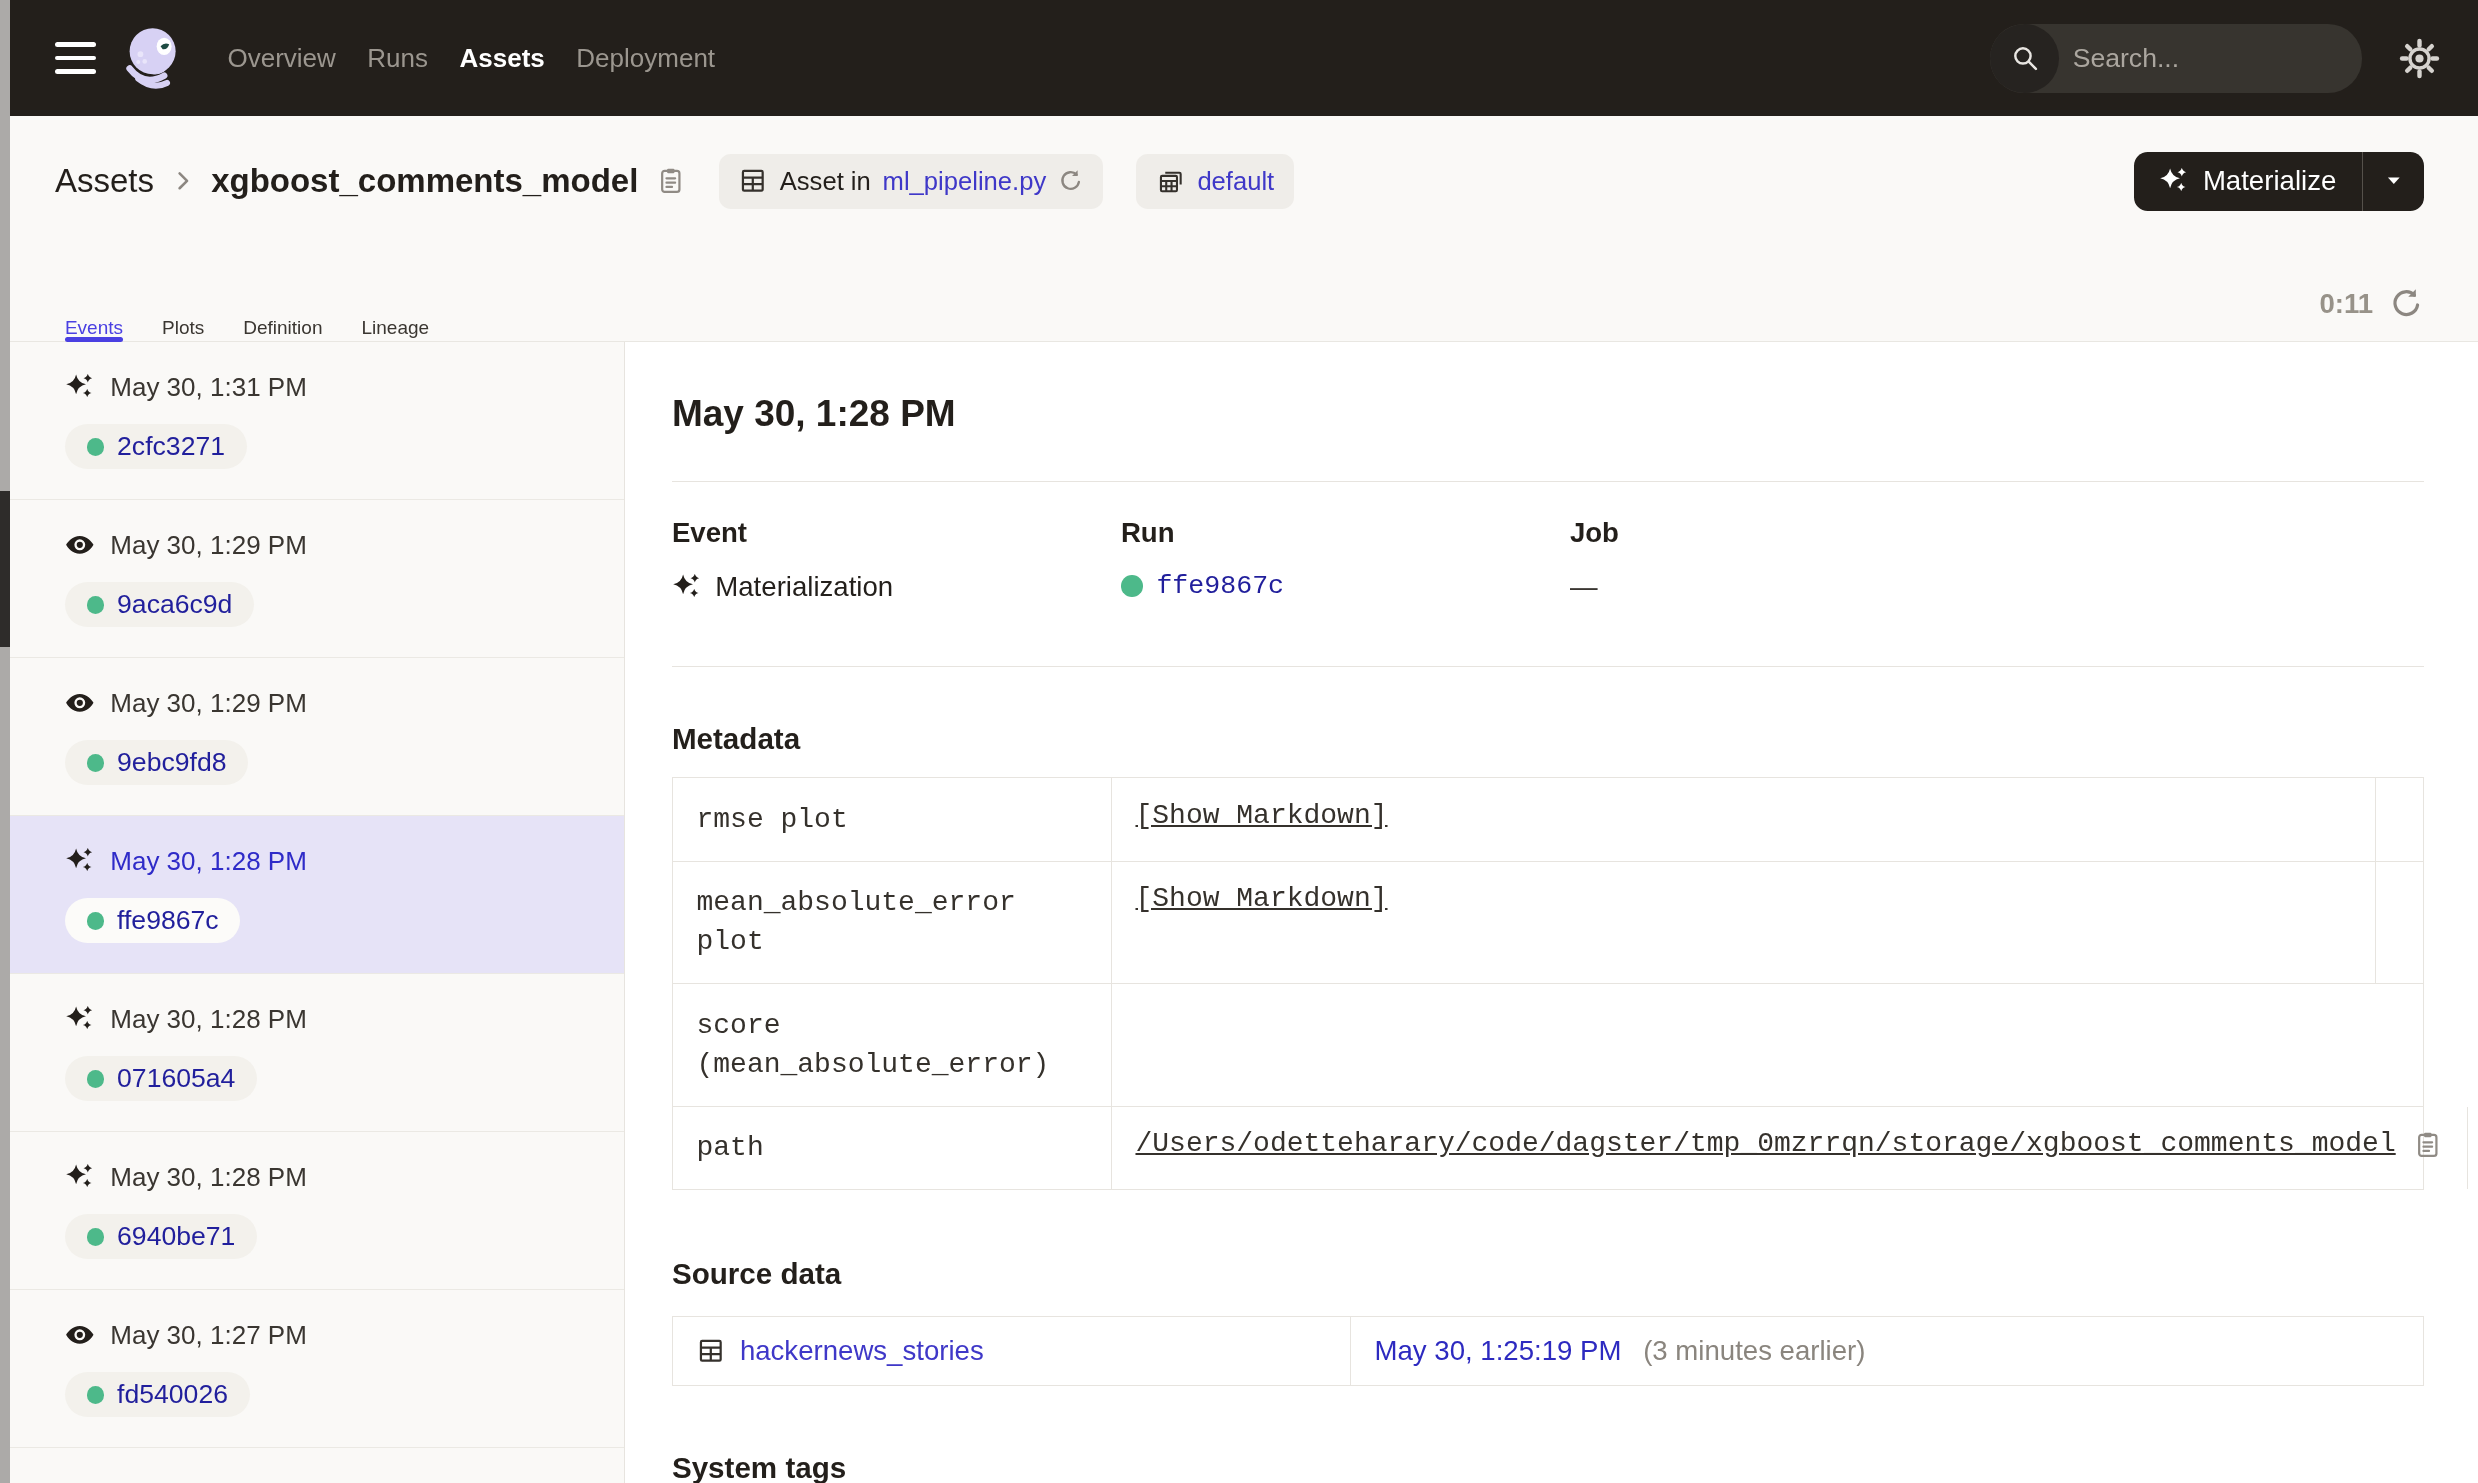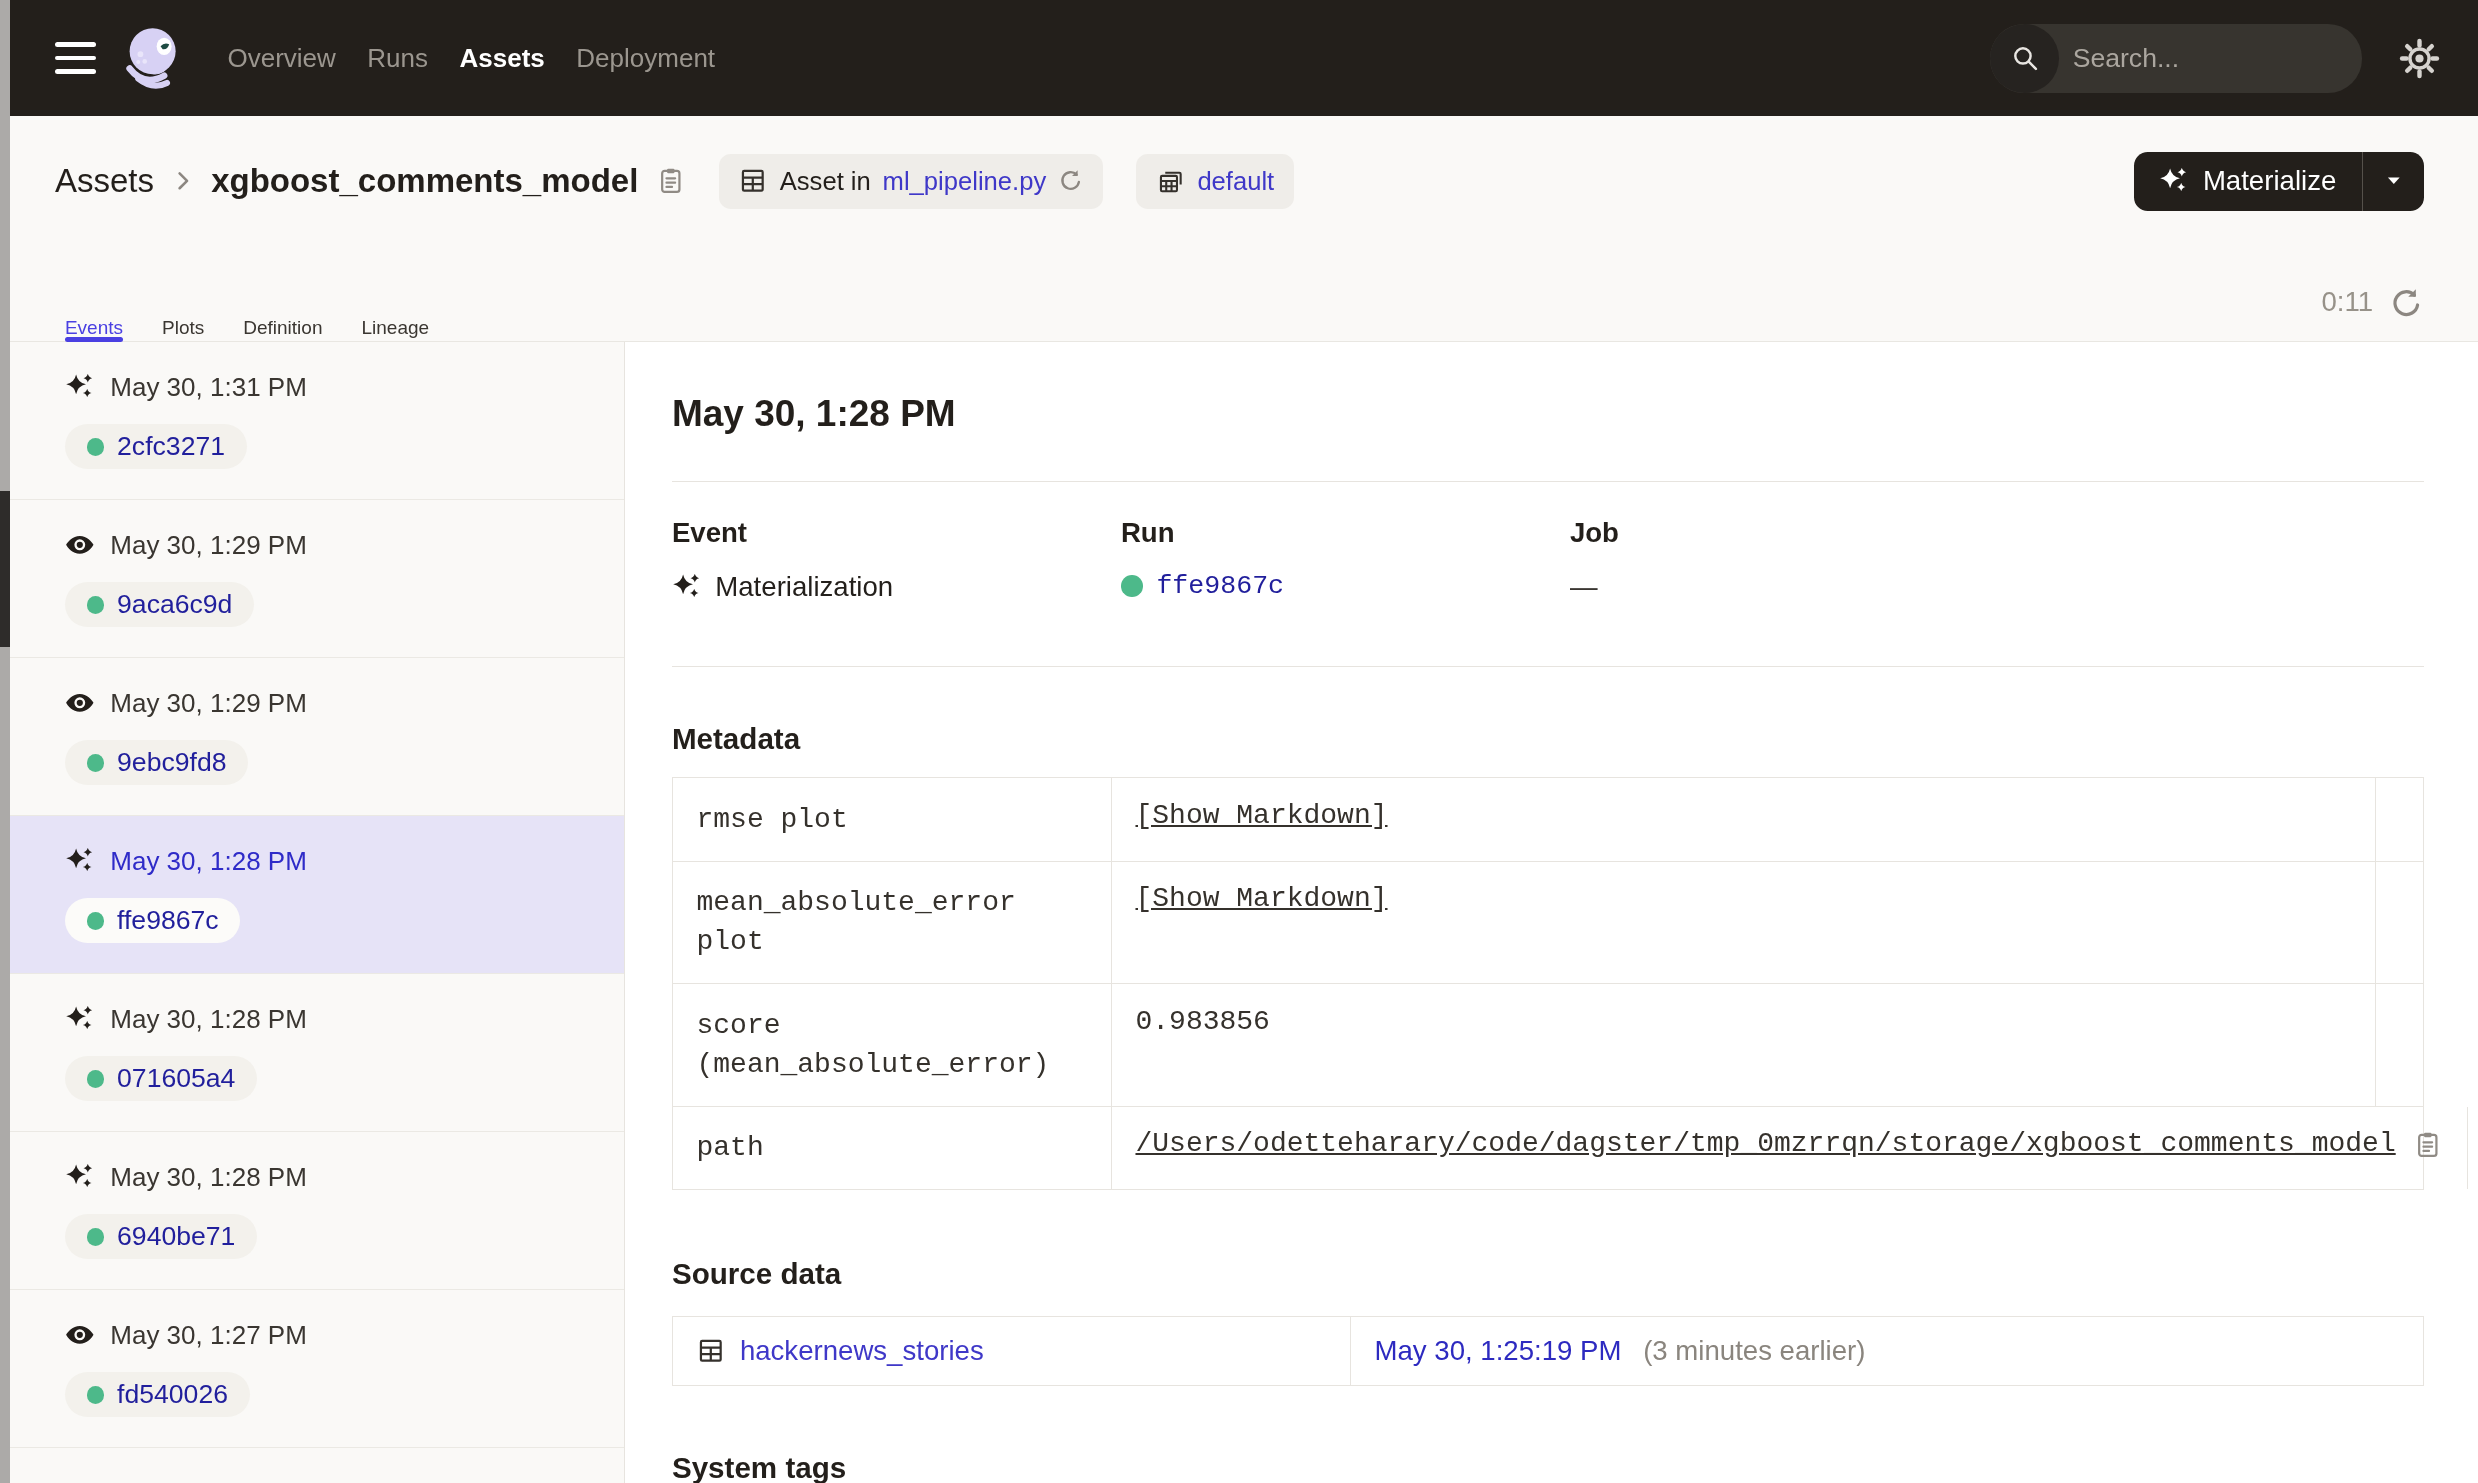--- a/index.html
+++ b/index.html
@@ -41,21 +41,21 @@
   .materialize { height:59px; background:#231F1B; border-radius:13.8px; display:flex; align-items:stretch; color:#FFFFFF; cursor:pointer; }
   .materialize .mat-main { display:flex; align-items:center; gap:13.8px; padding:0 25.6px; font-size:27.6px; font-weight:500; }
   .materialize .divider { width:1px; background:#55514B; }
   .materialize .mat-caret { width:61px; display:flex; align-items:center; justify-content:center; }
 
   
   .tabsrow { height:96px; border-bottom:1px solid #E9E7E2; display:flex; align-items:flex-end; padding:0 55px 0 55px; background:#FAF9F7; flex:none; position:relative; }
   .tab { font-size:19px; font-weight:400; color:#3A3631; padding-bottom:2px; margin-right:39px; position:relative; cursor:pointer; }
   .tab.active { color:#4A40E2; }
   .tab.active::after { content:""; position:absolute; left:0; right:0; bottom:-1px; height:4.9px; border-radius:3px; background:#4A40E2; }
-  .autorefresh { margin-left:auto; display:flex; gap:15.8px; padding-bottom:19.7px; }
+  .autorefresh { margin-left:auto; display:flex; align-items:center; gap:15.8px; padding-bottom:19.7px;font-weight:bold; }
   .countdown { font-size:27.6px; color:#979289; }
   .autorefresh .refr { color:#8C8781; display:flex; cursor:pointer; }
 
   
   .bodyrow { flex:1; display:flex; min-height:0; }
   .sidebar { width:615px; flex:none; background:#FAF9F7; border-right:1px solid #E7E4DF; overflow:hidden; }
   .event-item { height:158px; border-bottom:1px solid #EBE9E4; padding:29.6px 0 0 55px; cursor:pointer; }
   .event-item.selected { background:#E6E3F7; }
   .event-head { display:flex; align-items:center; gap:15.8px; }
   .evt-icon { color:#231F1B; flex:none; display:flex; }
@@ -449,23 +449,20 @@
           </div>
           <div class="mrow">
             <div class="mkey">mean_absolute_error plot</div>
             <div class="mval">
                 <span class="mlink">[Show Markdown]</span>
               </div>
             <div class="mend"></div>
           </div>
           <div class="mrow">
             <div class="mkey">score (mean_absolute_error)</div>
-            <div class="mval">
-                <span>0.983856</span>
-              </div>
             <div class="mend"></div>
           </div>
           <div class="mrow">
             <div class="mkey">path</div>
             <div class="mval">
               <span class="mlink">/Users/odetteharary/code/dagster/tmp_0mzrrqn/storage/xgboost_comments_model</span>
               <span class="copybtn">
                   <svg class="ic" width="29.6" height="29.6" viewBox="0 0 30 30">
                     <use href="#i-clipboard"></use>
                   </svg>

